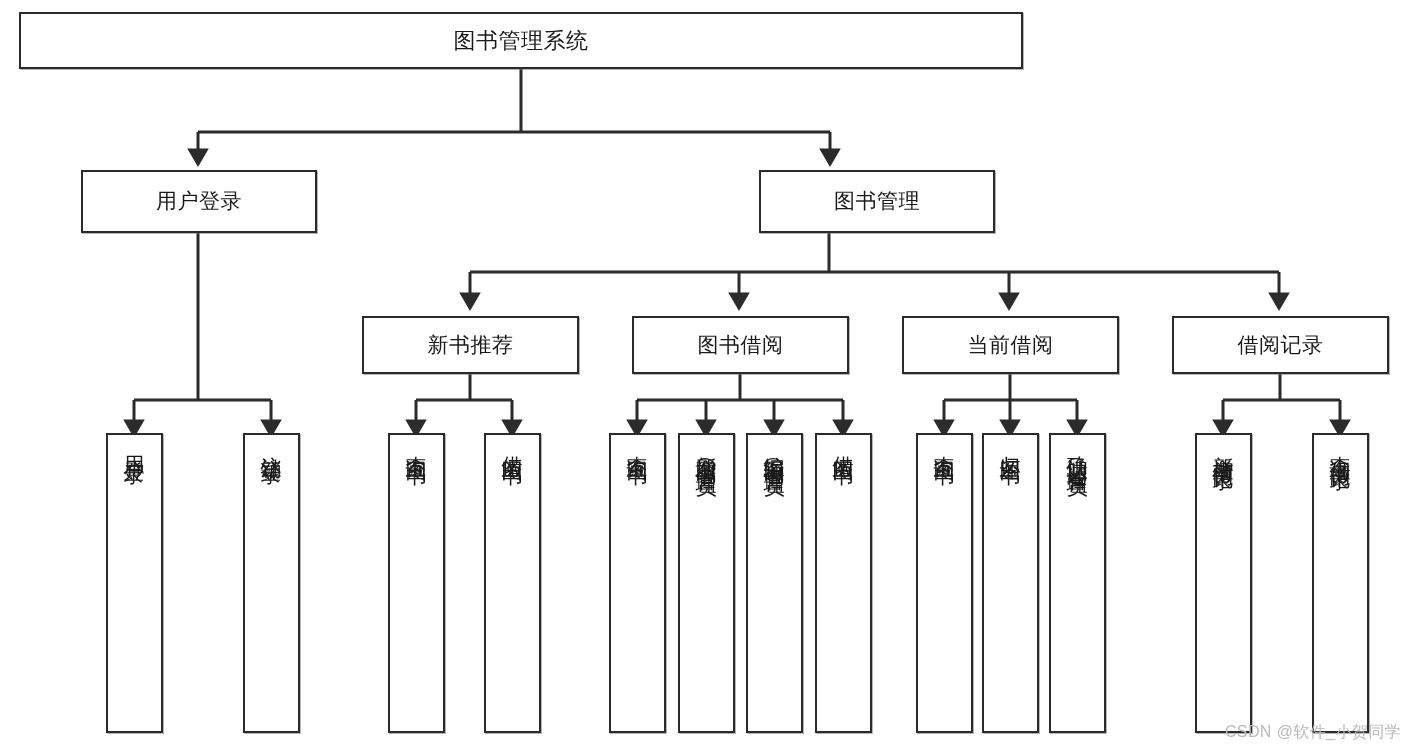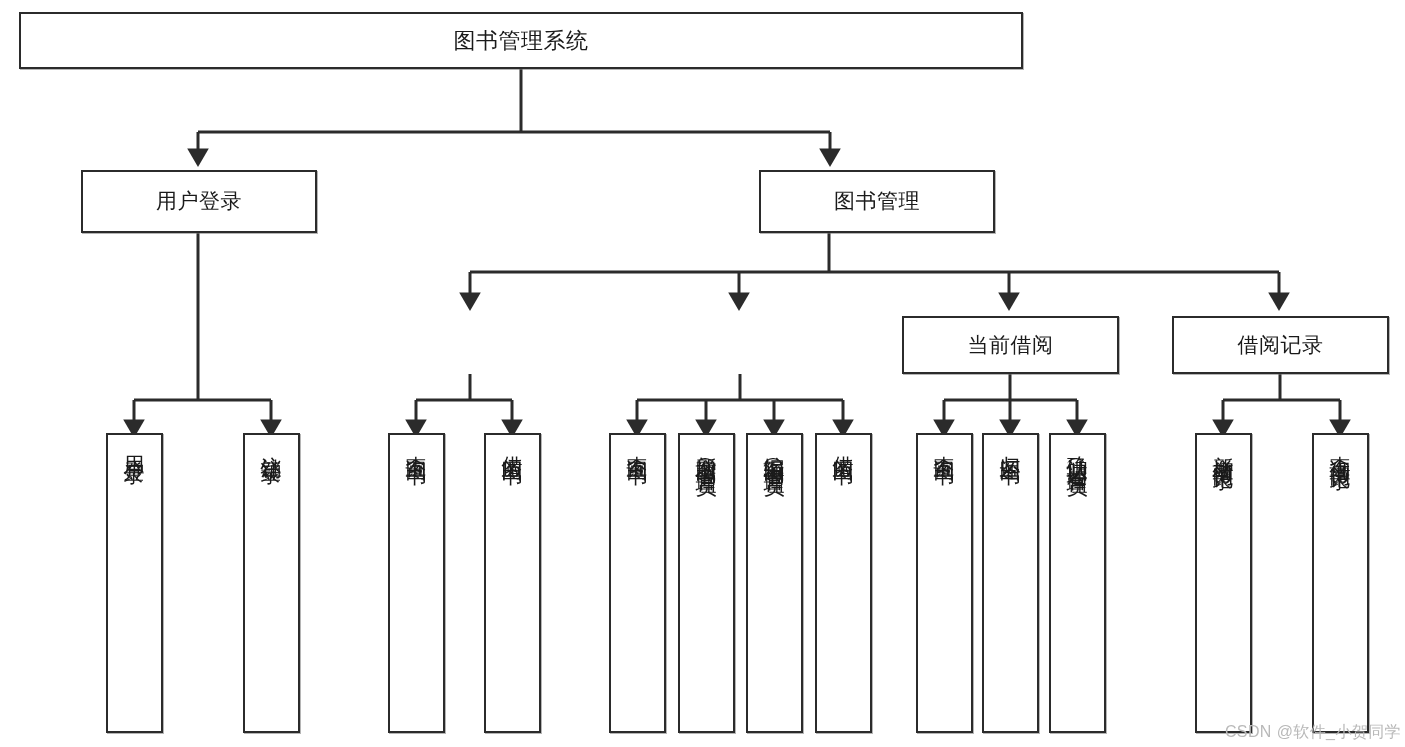--- a/index.html
+++ b/index.html
@@ -128,20 +128,26 @@
     <span class="txt">图书管理系统</span>
   </div>
 
   <div class="node horiz" style="left:81px; top:170px; width:236px; height:63px;">
     <span class="txt">用户登录</span>
   </div>
   <div class="node horiz" style="left:711px; top:170px; width:236px; height:63px;margin-left:48px;">
     <span class="txt">图书管理</span>
   </div>
 
+  <div class="node horiz" style="left:362px; top:316px; width:217px; height:58px;">
+    <span class="txt">新书推荐</span>
+  </div>
+  <div class="node horiz" style="left:632px; top:316px; width:217px; height:58px;">
+    <span class="txt">图书借阅</span>
+  </div>
   <div class="node horiz" style="left:1172px; top:316px; width:217px; height:58px;">
     <span class="txt">借阅记录</span>
   </div>
   <div class="node horiz" style="left:902px; top:316px; width:217px; height:58px;">
     <span class="txt">当前借阅</span>
   </div>
 
   <div class="node vert" style="left:106px; top:433px; width:57px; height:300px;">
     <span class="txt">用户登录</span>
   </div>

